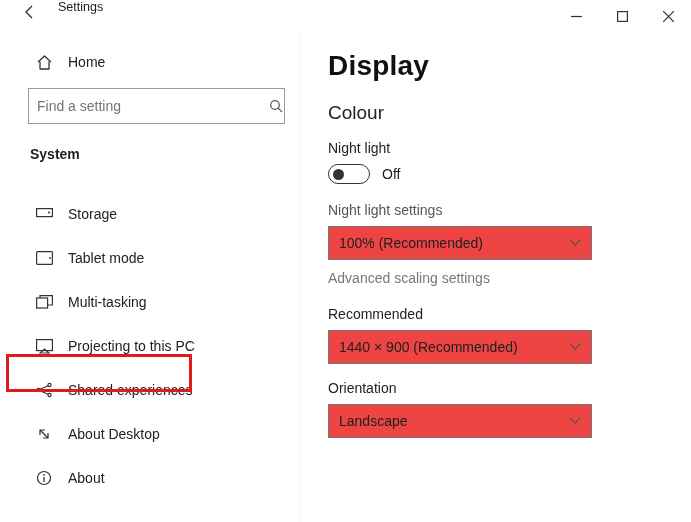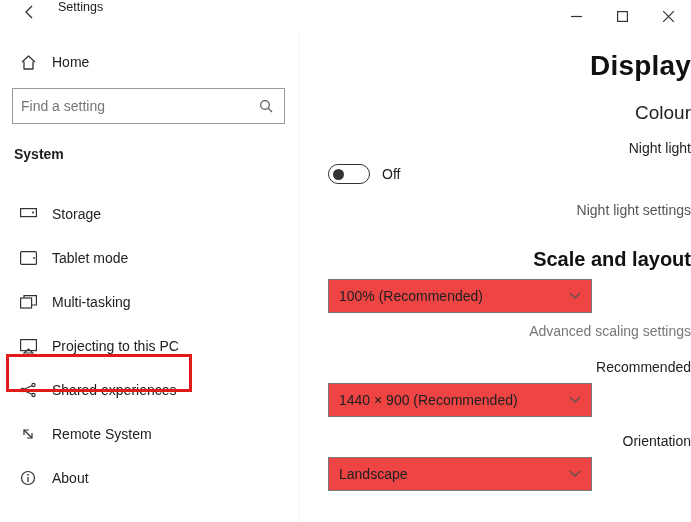--- a/index.html
+++ b/index.html
@@ -38,29 +38,28 @@
     font-size: 14px;
     color:#333;
   }
   
   .main {
     display: flex;
     height: calc(522px - 32px);
   }
   .sidebar {
     width: 300px;
-    padding: 10px 14px 0 12px;
+    padding: 10px 14px 0 28px;
     border-right: 1px solid #f3f3f3;
     position: relative;
   }
   .content {
     flex: 1;
     padding: 18px 0 0 28px;
     position: relative;
-    text-align: right;
   }
   
   .home-row {
     display: flex; align-items: center;
     height: 40px;
     cursor: pointer;
     padding-left: 6px;
   }
   .icon-slot {
     width: 20px; height: 20px;
@@ -287,21 +286,21 @@
         <span>Shared experiences</span>
       </div>
       <div class="nav-item">
         <span class="icon-slot">
           <svg width="16" height="16" viewBox="0 0 16 16">
               <line x1="4" y1="4" x2="12" y2="12" stroke="#333" stroke-width="1.2"></line>
               <path d="M12 7 V12 H7" stroke="#333" stroke-width="1.2" fill="none"></path>
               <path d="M4 9 V4 H9" stroke="#333" stroke-width="1.2" fill="none"></path>
             </svg>
         </span>
-        <span>Remote System</span>
+        <span>About Desktop</span>
       </div>
       <div class="nav-item">
         <span class="icon-slot">
           <svg width="16" height="16" viewBox="0 0 16 16">
               <circle cx="8" cy="8" r="6.5" stroke="#333" stroke-width="1.2" fill="none"></circle>
               <circle cx="8" cy="4.8" r="0.9" fill="#333"></circle>
               <line x1="8" y1="7" x2="8" y2="12" stroke="#333" stroke-width="1.3"></line>
             </svg>
         </span>
         <span>About</span>
@@ -319,21 +318,20 @@
     <div class="field-label">Night light</div>
     <div class="toggle-row">
       <div class="toggle">
         <div class="knob"></div>
       </div>
       <span>Off</span>
     </div>
 
     <div class="link" style="color:#555;">Night light settings</div>
 
-    <div class="section-head big">Scale and layout</div>
 
     <div class="select">
       <span>100% (Recommended)</span>
       <span class="chev">
         <svg width="12" height="8" viewBox="0 0 12 8">
             <path d="M1 1 L6 6 L11 1" stroke="#555" stroke-width="1.3" fill="none"></path>
           </svg>
       </span>
     </div>
 

